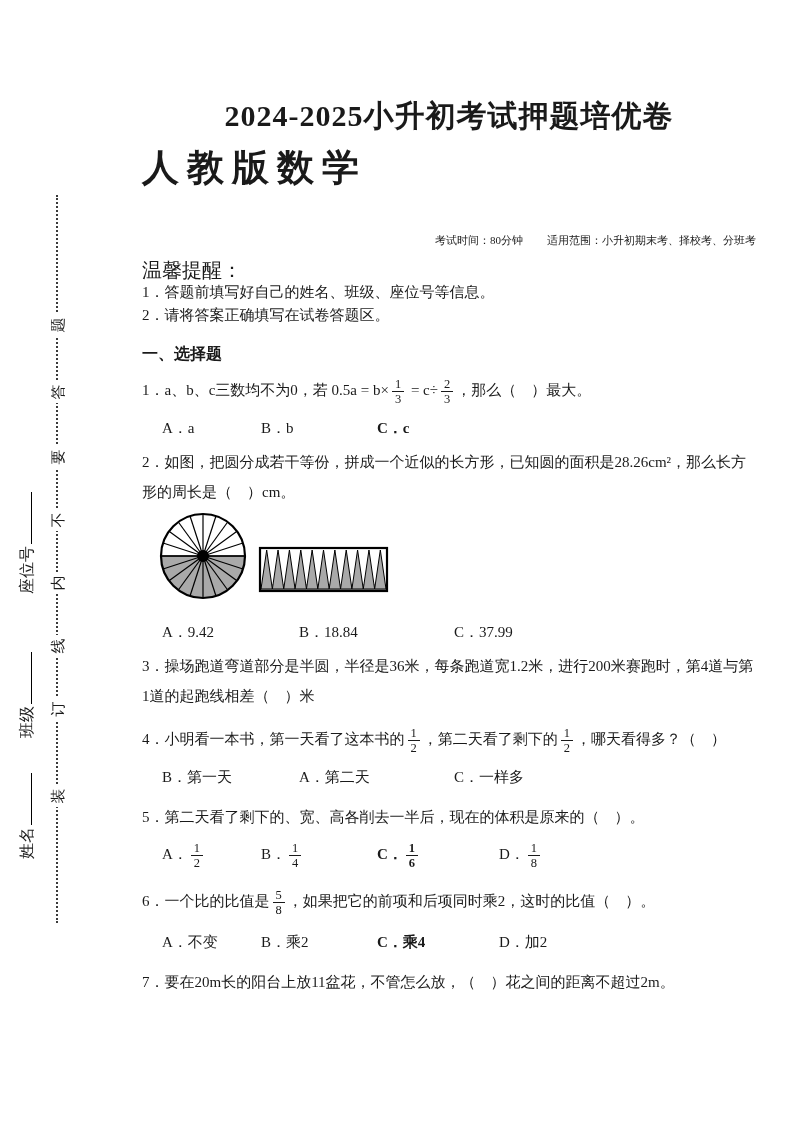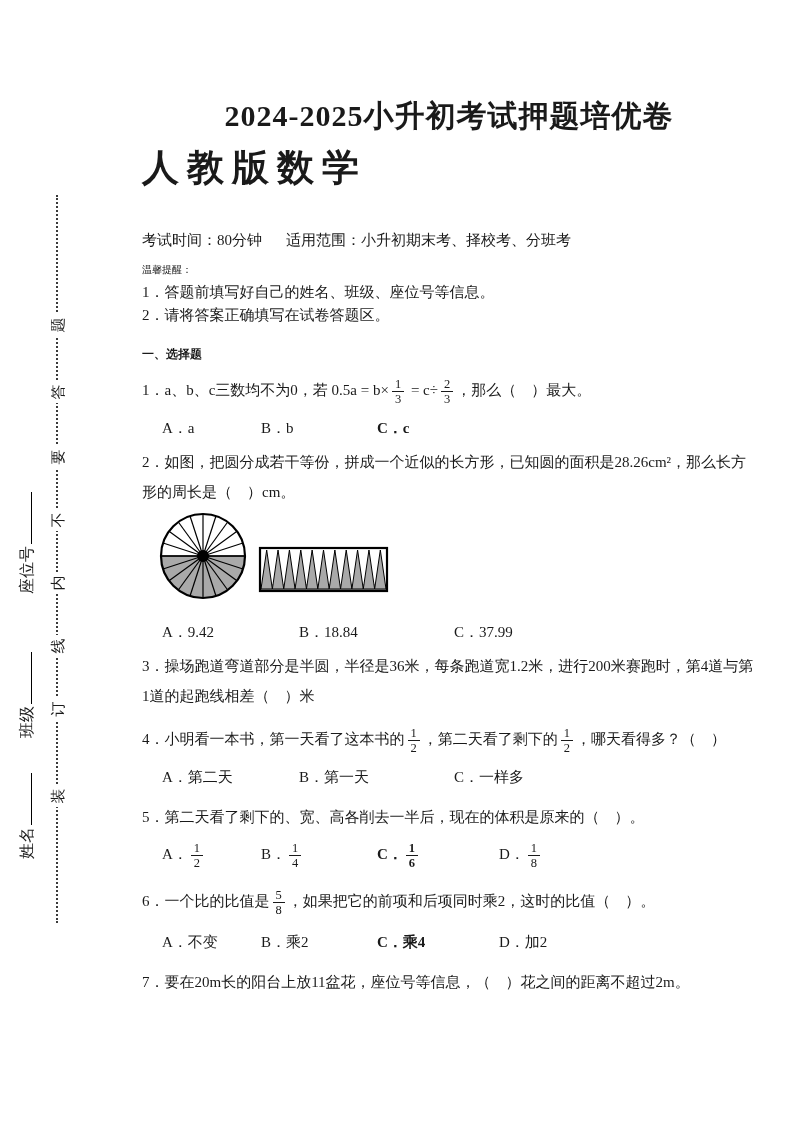--- a/index.html
+++ b/index.html
@@ -35,26 +35,26 @@
   .content{position:absolute;left:110px;top:96px;width:614px;margin-left:32px;}
   .title1{
     margin:0;text-align:center;font-size:30px;font-weight:bold;
     line-height:40px;letter-spacing:1px;
   }
   .title2{
     margin:6px 0 0 0;font-size:37px;font-weight:bold;
     line-height:52px;letter-spacing:8px;
   }
   .exam-info{
-    margin-top:36px;text-align:left;font-size:15px;line-height:20px;
+    margin-top:36px;text-align:right;font-size:11px;line-height:20px;
   }
   .exam-info .gap{display:inline-block;width:24px;}
-  .notice-title{margin-top:9px;font-size:10px;line-height:22px;}
+  .notice-title{margin-top:9px;font-size:20px;line-height:22px;}
   .notice-item{font-size:15px;line-height:22.5px;}
-  .section-title{margin-top:16px;font-size:12px;font-weight:bold;line-height:24px;}
+  .section-title{margin-top:16px;font-size:16px;font-weight:bold;line-height:24px;}
   .q{margin-top:8px;font-size:15px;line-height:30px;}
   .q.tall{line-height:40px;}
   
   .frac{
     display:inline-block;vertical-align:middle;text-align:center;
     font-size:12.5px;line-height:1.15;margin:0 3px;
   }
   .frac .fnum{display:block;border-bottom:1px solid #1a1a1a;padding:0 3px;}
   .frac .fden{display:block;padding:0 3px;}
   
@@ -170,22 +170,22 @@
     </div>
 
     <div class="q" style="margin-top:6px">
       <span>3．</span><span>操场跑道弯道部分是半圆，半径是36米，每条跑道宽1.2米，进行200米赛跑时，第4道与第1道的起跑线相差（　）米</span>
     </div>
 
     <div class="q tall">
       <span>4．</span><span>小明看一本书，第一天看了这本书的</span><span class="frac"><span class="fnum">1</span><span class="fden">2</span></span><span>，第二天看了剩下的</span><span class="frac"><span class="fnum">1</span><span class="fden">2</span></span><span>，哪天看得多？（　）</span>
     </div>
     <div class="opts three">
+      <span class="opt">B．第一天</span>
       <span class="opt">A．第二天</span>
-      <span class="opt">B．第一天</span>
       <span class="opt">C．一样多</span>
     </div>
 
     <div class="q" style="margin-top:12px">
       <span>5．</span><span>第二天看了剩下的、宽、高各削去一半后，现在的体积是原来的（　）。</span>
     </div>
     <div class="opts four fracs">
       <span class="opt"><span>A．</span><span class="frac"><span class="fnum">1</span><span class="fden">2</span></span></span>
       <span class="opt"><span>B．</span><span class="frac"><span class="fnum">1</span><span class="fden">4</span></span></span>
       <span class="opt"><span>C．</span><span class="frac"><span class="fnum">1</span><span class="fden">6</span></span></span>
@@ -196,17 +196,17 @@
       <span>6．</span><span>一个比的比值是</span><span class="frac"><span class="fnum">5</span><span class="fden">8</span></span><span>，如果把它的前项和后项同时乘2，这时的比值（　）。</span>
     </div>
     <div class="opts four" style="margin-top:8px">
       <span class="opt">A．不变</span>
       <span class="opt">B．乘2</span>
       <span class="opt">C．乘4</span>
       <span class="opt">D．加2</span>
     </div>
 
     <div class="q" style="margin-top:12px">
-      <span>7．</span><span>要在20m长的阳台上放11盆花，座位号等信息，（　）花之间的距离不超过2m。</span>
+      <span>7．</span><span>要在20m长的阳台上放11盆花，不管怎么放，（　）花之间的距离不超过2m。</span>
     </div>
 
   </div>
 </div>
 
 </body></html>

